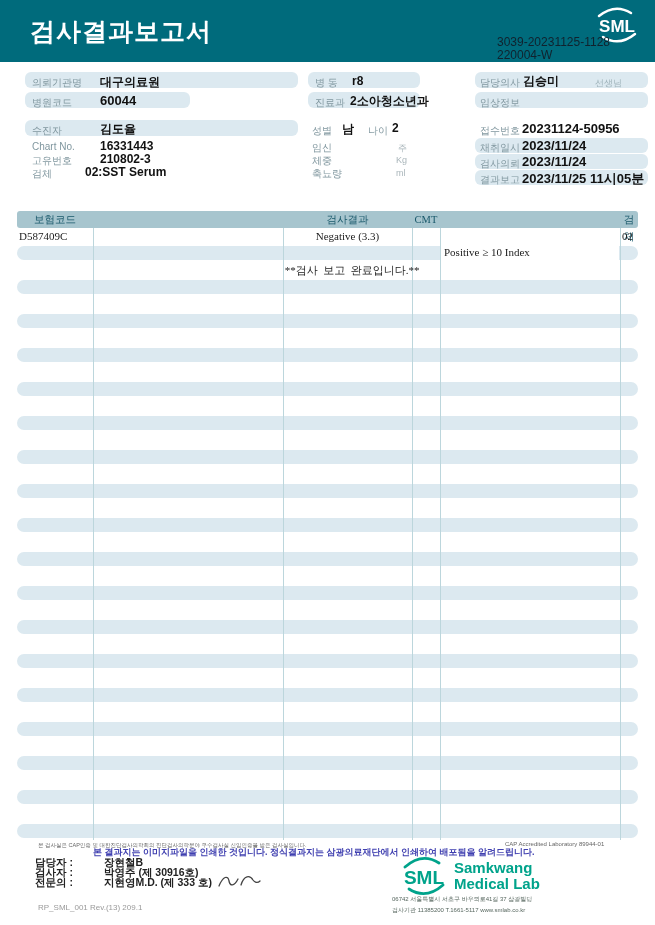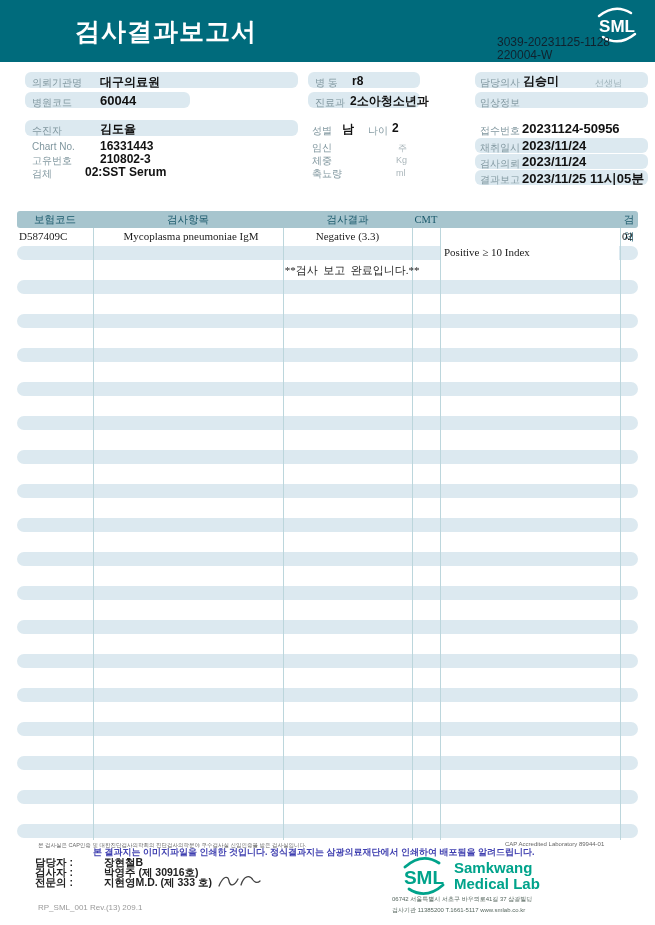--- a/index.html
+++ b/index.html
@@ -1,21 +1,21 @@
 <!DOCTYPE html>
 <html><head>
 <meta charset="utf-8">
 <style>
   html,body{margin:0;padding:0;}
   body{width:655px;height:925px;position:relative;background:#ffffff;
        font-family:"Liberation Sans","DejaVu Sans",sans-serif;color:#222;overflow:hidden;}
   .abs{position:absolute;}
   
   .band{position:absolute;left:0;top:0;width:655px;height:62px;background:#006b7c;}
-  .title{position:absolute;left:30px;top:15px;font-size:25px;font-weight:bold;color:#ffffff;letter-spacing:1px;margin-left:45px;}
+  .title{position:absolute;left:30px;top:15px;font-size:25px;font-weight:bold;color:#ffffff;letter-spacing:1px;}
   .docnos{position:absolute;left:497px;top:36px;font-size:12px;font-weight:normal;color:#10222e;line-height:13px;z-index:3;}
   
   .pill{position:absolute;height:16px;background:#dce9f0;border-radius:6px;}
   .lbl{position:absolute;font-size:10px;color:#80979f;white-space:nowrap;z-index:2;}
   .val{position:absolute;font-size:12px;font-weight:bold;color:#111;white-space:nowrap;z-index:2;}
   .val13{font-size:13px;}
   .unit{position:absolute;font-size:9px;color:#aab6bb;z-index:2;}
   .sfx{position:absolute;font-size:9px;color:#9fb3ba;z-index:2;}
   
   .tbl{position:absolute;left:17px;top:211px;width:621px;height:629px;font-family:Liberation Serif, serif;}
@@ -113,21 +113,20 @@
 <span class="lbl" style="left:480px;top:157px">검사의뢰</span>
 <span class="val val13" style="left:522px;top:154px">2023/11/24</span>
 
 <div class="pill" style="left:475px;top:170px;width:173px;height:15px"></div>
 <span class="lbl" style="left:480px;top:173px">결과보고</span>
 <span class="val val13" style="left:522px;top:170px">2023/11/25 11시05분</span>
 
 <div class="tbl">
   <div class="thead"></div>
   <div class="th" style="left:0;width:76px">보험코드</div>
-  <div class="th" style="left:76px;width:190px">검사항목</div>
   <div class="th" style="left:266px;width:129px">검사결과</div>
   <div class="th" style="left:395px;width:28px">CMT</div>
   <div class="th" style="left:603px;width:18px">검체</div>
 
   <div class="vline" style="left:76px"></div>
   <div class="vline" style="left:266px"></div>
   <div class="vline" style="left:395px"></div>
   <div class="vline" style="left:423px"></div>
   <div class="vline" style="left:603px"></div>
 
@@ -146,21 +145,20 @@
       <div class="stripe" style="top: 409px; background: rgb(220, 233, 240);"></div>
       <div class="stripe" style="top: 443px; background: rgb(220, 233, 240);"></div>
       <div class="stripe" style="top: 477px; background: rgb(220, 233, 240);"></div>
       <div class="stripe" style="top: 511px; background: rgb(220, 233, 240);"></div>
       <div class="stripe" style="top: 545px; background: rgb(220, 233, 240);"></div>
       <div class="stripe" style="top: 579px; background: rgb(220, 233, 240);"></div>
       <div class="stripe" style="top: 613px; background: rgb(220, 233, 240);"></div>
     </div>
 
   <div class="cell" style="left:2px;top:17px;width:74px">D587409C</div>
-  <div class="cell center" style="left:76px;top:17px;width:196px">Mycoplasma pneumoniae IgM</div>
   <div class="cell center" style="left:266px;top:17px;width:129px">Negative (3.3)</div>
   <div class="cell" style="left:605px;top:17px;width:16px">02</div>
 
   <div class="refpatch"></div>
   <div class="cell" style="left:427px;top:33px;width:172px">Positive ≥ 10 Index</div>
 
   <div class="cell center pre" style="left:250px;top:51px;width:170px">**검사  보고  완료입니다.**</div>
 </div>
 
 <div class="cap" style="left:38px;top:842px;font-size:5.5px">본 검사실은 CAP인증 및 대한진단검사의학회의 진단검사의학분야 우수검사실 신임인증을 받은 검사실입니다.</div>

